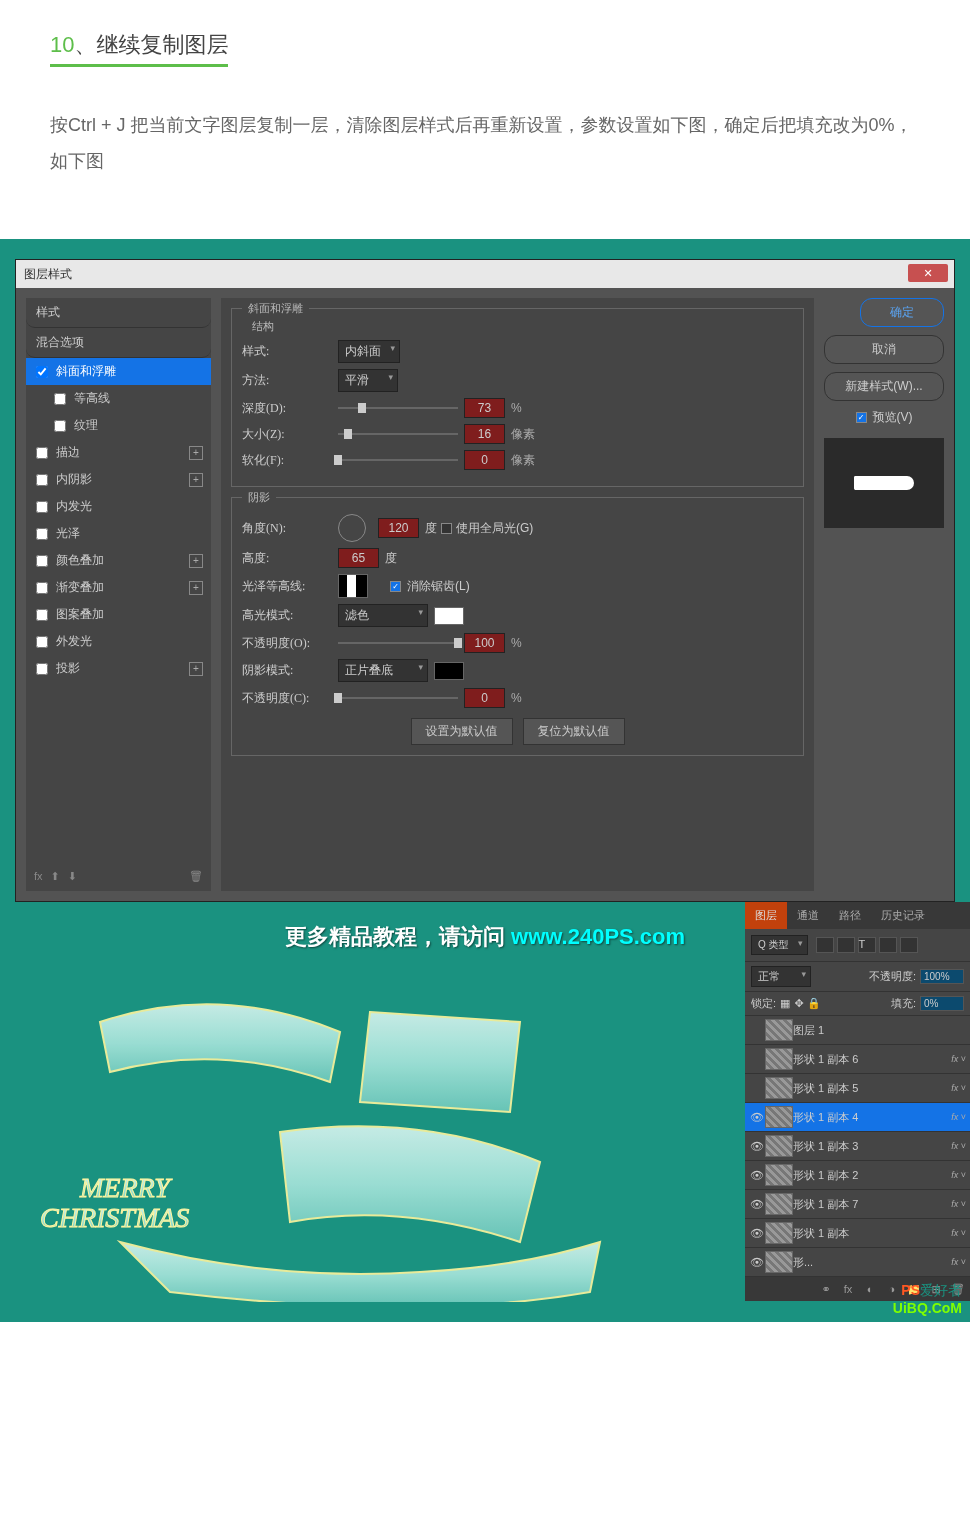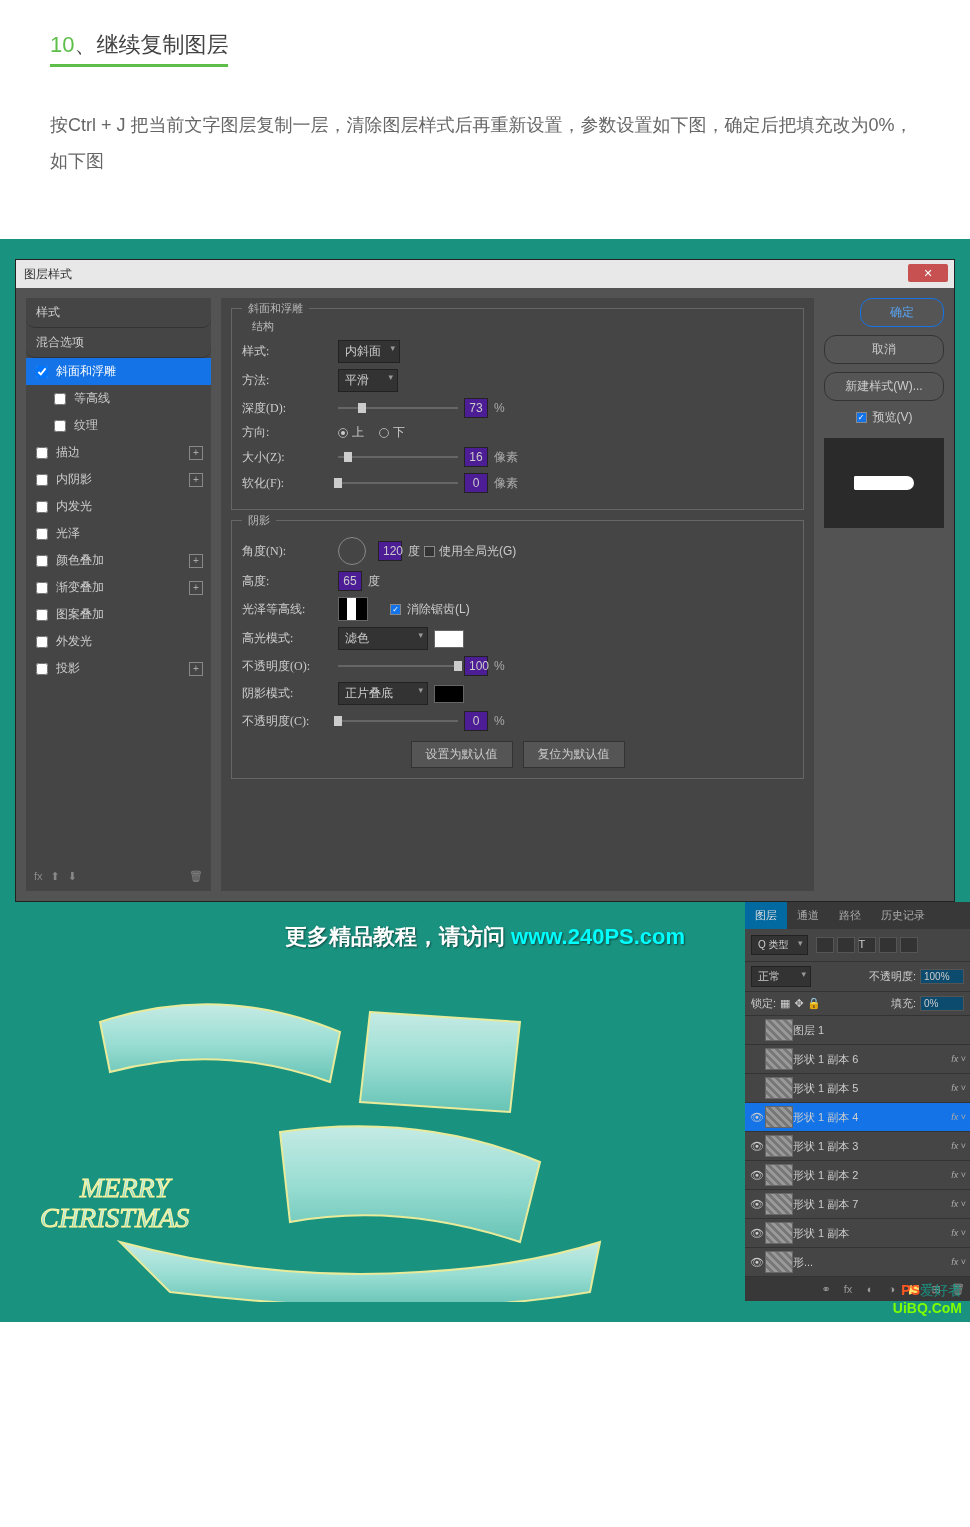--- a/index.html
+++ b/index.html
@@ -24,21 +24,21 @@
 .trash { margin-left: auto; }
 .center-panel { flex: 1; background: #454545; padding: 10px; color: #ccc; font-size: 12px; }
 .group-box { border: 1px solid #666; padding: 10px; margin-bottom: 10px; position: relative; }
 .group-title { position: absolute; top: -8px; left: 10px; background: #454545; padding: 0 6px; font-size: 11px; color: #bbb; }
 .form-row { display: flex; align-items: center; margin: 6px 0; gap: 6px; }
 .form-label { width: 90px; text-align: left; color: #ccc; font-family: Liberation Serif, serif; }
 .dropdown { background: #333; border: 1px solid #222; padding: 2px 18px 2px 6px; color: #ccc; position: relative; min-width: 60px; }
 .dropdown::after { content: "▾"; position: absolute; right: 4px; color: #999; font-size: 9px; }
 .slider-track { flex: 1; height: 2px; background: #666; position: relative; max-width: 120px; }
 .slider-thumb { position: absolute; width: 8px; height: 10px; background: #ccc; top: -4px; transform: translateX(-50%); }
-.num-input { background: #4c1d95; border: 1px solid #222; color: #ccc; width: 24px; padding: 2px 4px; text-align: center; }
+.num-input { background: #7f1d1d; border: 1px solid #222; color: #ccc; width: 41px; padding: 2px 4px; text-align: center; }
 .unit { color: #aaa; width: 30px; }
 .radio-group { display: flex; gap: 15px; align-items: center; }
 .radio-item { display: flex; align-items: center; gap: 4px; }
 .radio-dot { width: 10px; height: 10px; border-radius: 50%; border: 1px solid #aaa; display: inline-block; }
 .radio-dot.checked::after { content: ""; display: block; width: 4px; height: 4px; background: #ccc; border-radius: 50%; margin: 2px; }
 .angle-circle { width: 28px; height: 28px; border: 1px solid #888; border-radius: 50%; }
 .contour-box { width: 30px; height: 24px; background: #222; border: 1px solid #666; }
 .color-swatch { width: 30px; height: 18px; border: 1px solid #666; }
 .btn-row { display: flex; gap: 10px; justify-content: center; margin-top: 10px; }
 .ps-btn { background: #555; border: 1px solid #333; color: #ccc; padding: 4px 14px; font-size: 12px; }
@@ -48,21 +48,21 @@
 .preview-check { display: flex; align-items: center; gap: 6px; color: #ccc; font-size: 12px; justify-content: center; }
 .preview-box { background: #2a2a2a; height: 90px; margin-top: 4px; display: flex; align-items: center; justify-content: center; }
 .preview-shape { width: 60px; height: 14px; background: #fff; border-radius: 2px 10px 10px 2px; }
 .result-area { position: relative; min-height: 420px; background: #1a9280; }
 .watermark { position: absolute; top: 20px; left: 50%; transform: translateX(-50%); color: #fff; font-size: 22px; font-weight: bold; text-shadow: 1px 1px 2px rgba(0,0,0,0.5); white-space: nowrap; }
 .watermark .url { color: #0ff; }
 .text-art { position: absolute; left: 20px; top: 60px; width: 600px; height: 340px; }
 .layers-panel { position: absolute; right: 0; top: 0; width: 225px; background: #454545; color: #ccc; font-size: 11px; }
 .panel-tabs { display: flex; background: #383838; }
 .panel-tab { padding: 6px 10px; color: #aaa; }
-.panel-tab.active { background: #0369a1; color: #ddd; }
+.panel-tab.active { background: #c2410c; color: #ddd; }
 .panel-row { display: flex; align-items: center; padding: 4px 6px; gap: 4px; border-bottom: 1px solid #333; }
 .layer-filter { display: flex; gap: 3px; padding: 4px; }
 .filter-icon { width: 18px; height: 16px; background: #333; border: 1px solid #555; }
 .layer-item { display: flex; align-items: center; padding: 3px 4px; border-bottom: 1px solid #333; }
 .layer-item.selected { background: #1473e6; }
 .eye { width: 16px; text-align: center; color: #ccc; }
 .layer-thumb { width: 28px; height: 22px; background: linear-gradient(45deg,#777 25%,#999 25%,#999 50%,#777 50%,#777 75%,#999 75%); background-size: 8px 8px; border: 1px solid #666; }
 .layer-name { flex: 1; white-space: nowrap; overflow: hidden; }
 .fx-badge { font-size: 9px; color: #aaa; font-style: italic; }
 .panel-footer { display: flex; padding: 4px; gap: 6px; justify-content: flex-end; background: #383838; }
@@ -171,33 +171,20 @@
           </div>
           <div class="form-row">
             <span class="form-label">深度(D):</span>
             <div class="slider-track">
                 <div class="slider-thumb" style="left:20%"></div>
               </div>
             <div class="num-input">73</div>
             <span class="unit">%</span>
           </div>
           <div class="form-row">
-            <span class="form-label">方向:</span>
-            <div class="radio-group">
-              <div class="radio-item">
-                  <span class="radio-dot checked"></span>
-                  <span>上</span>
-                </div>
-              <div class="radio-item">
-                  <span class="radio-dot"></span>
-                  <span>下</span>
-                </div>
-            </div>
-          </div>
-          <div class="form-row">
             <span class="form-label">大小(Z):</span>
             <div class="slider-track">
                 <div class="slider-thumb" style="left:8%"></div>
               </div>
             <div class="num-input">16</div>
             <span class="unit">像素</span>
           </div>
           <div class="form-row">
             <span class="form-label">软化(F):</span>
             <div class="slider-track">

